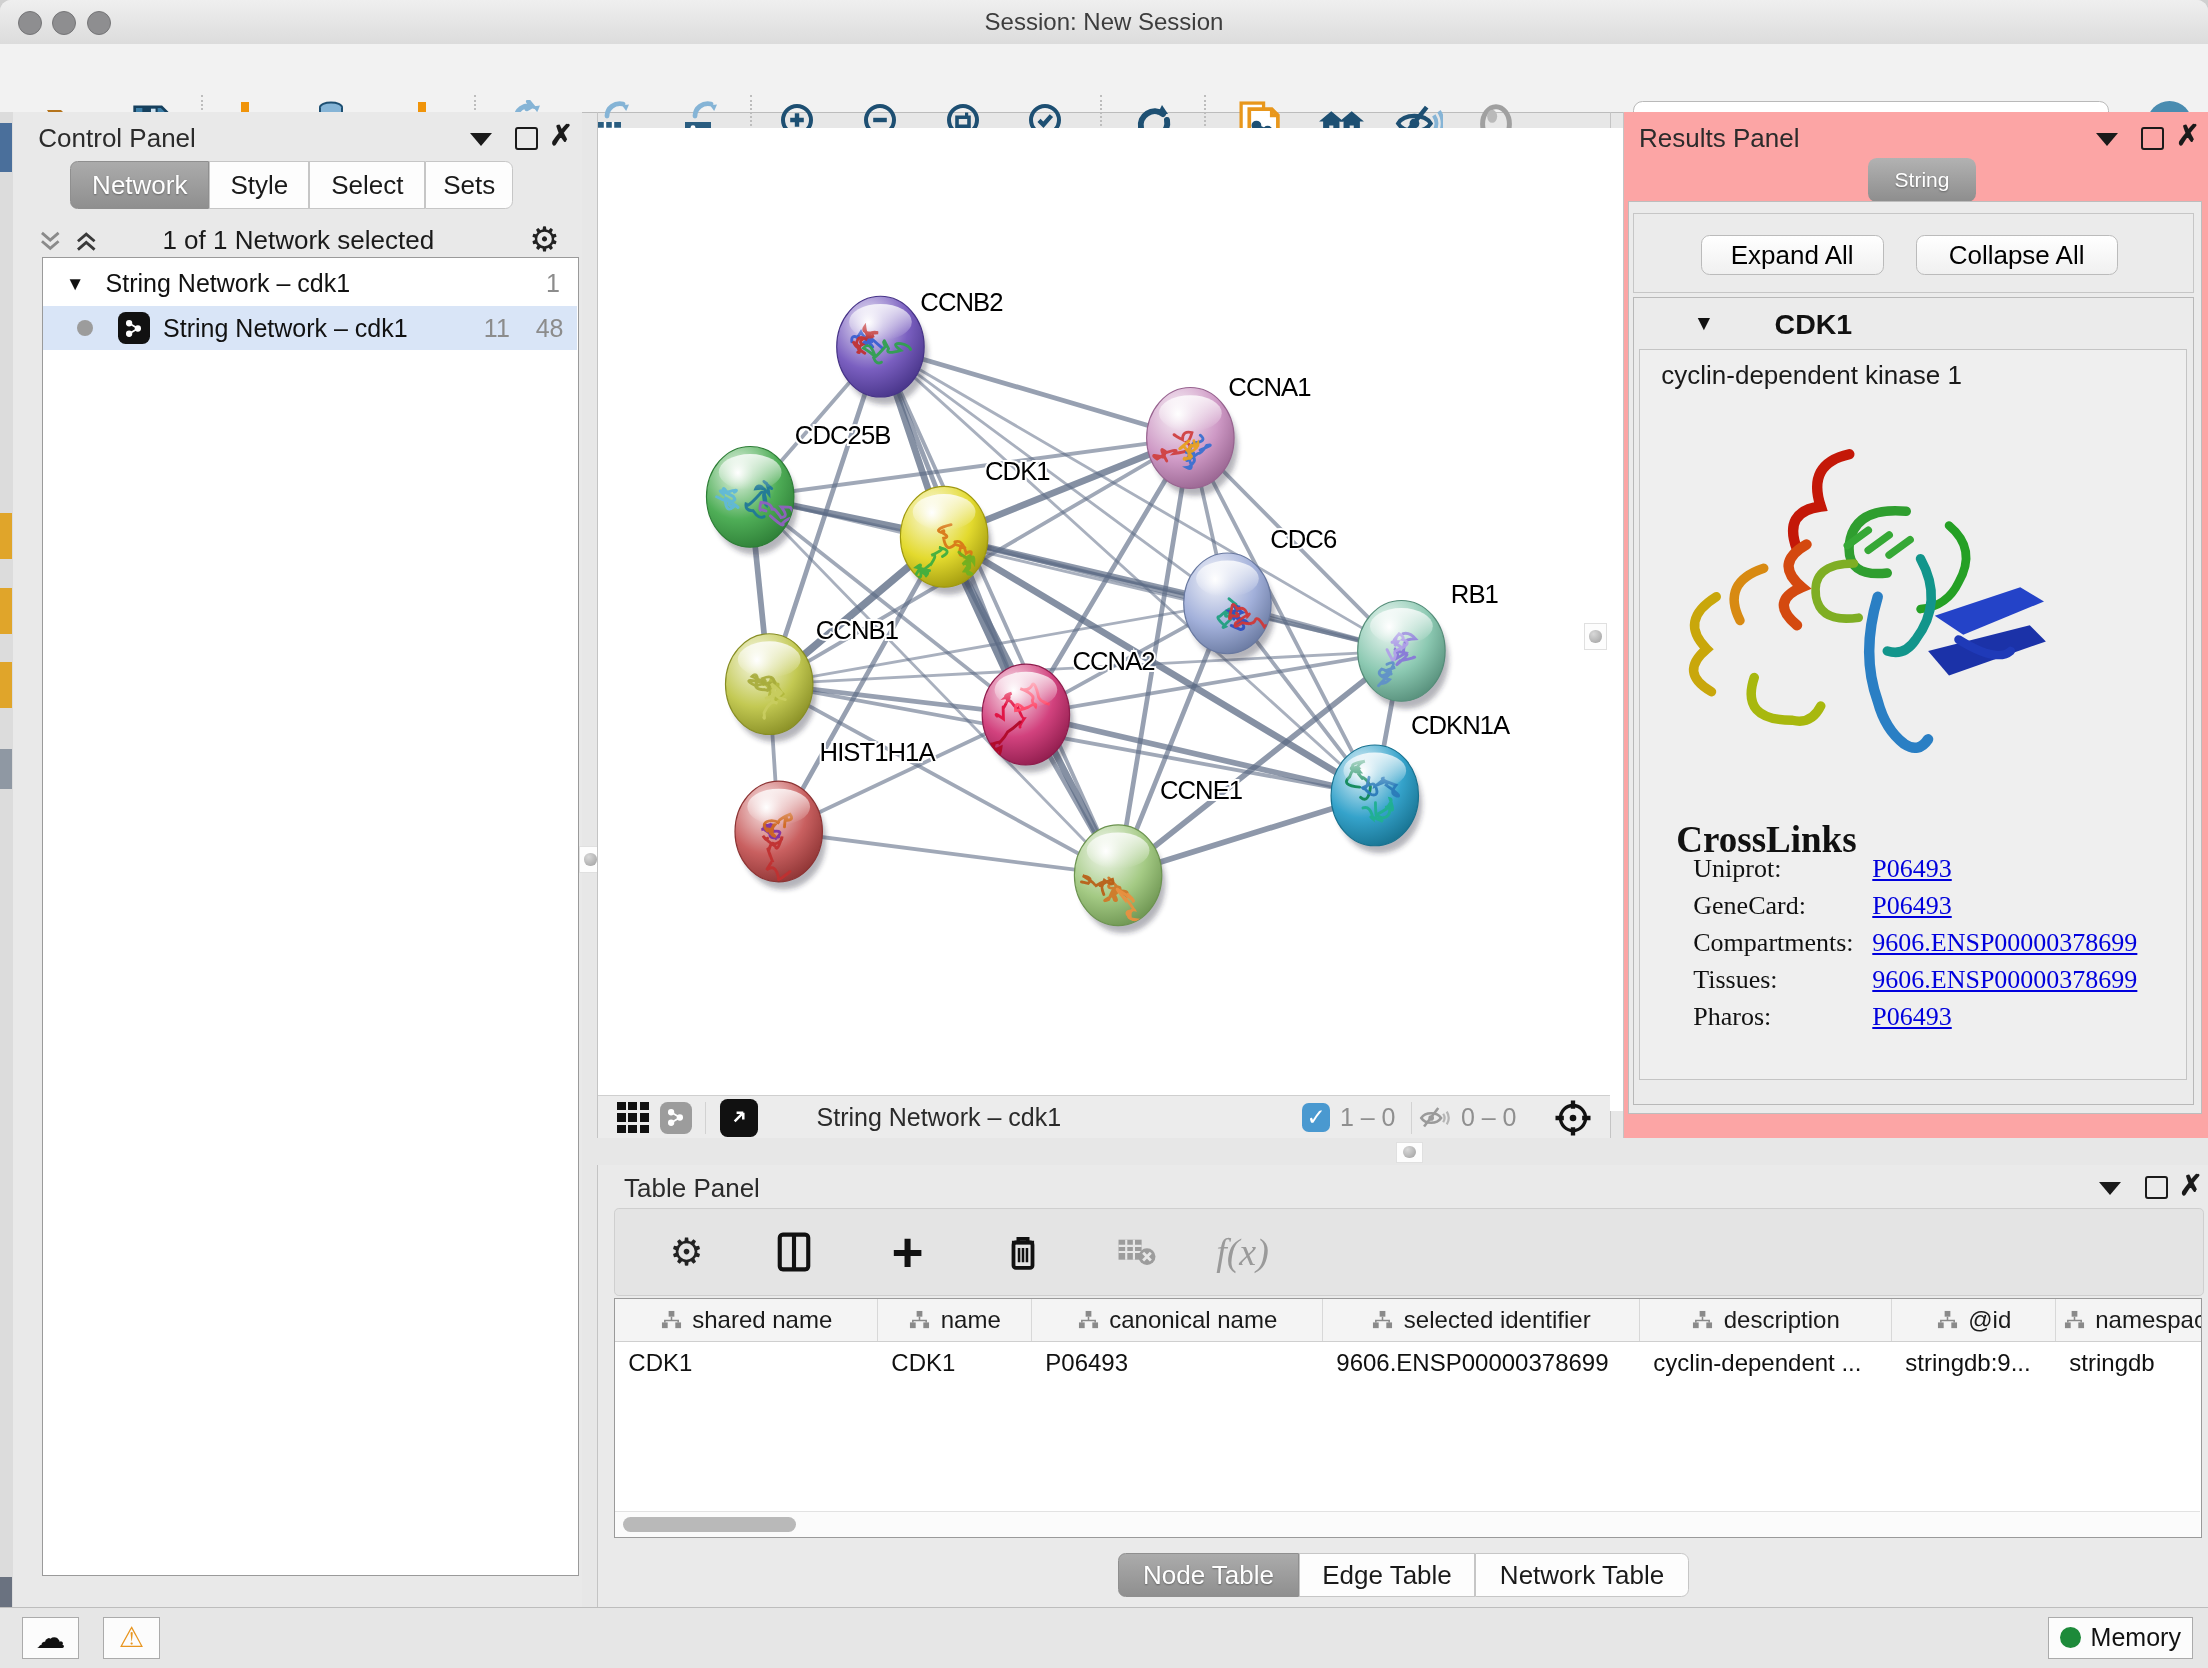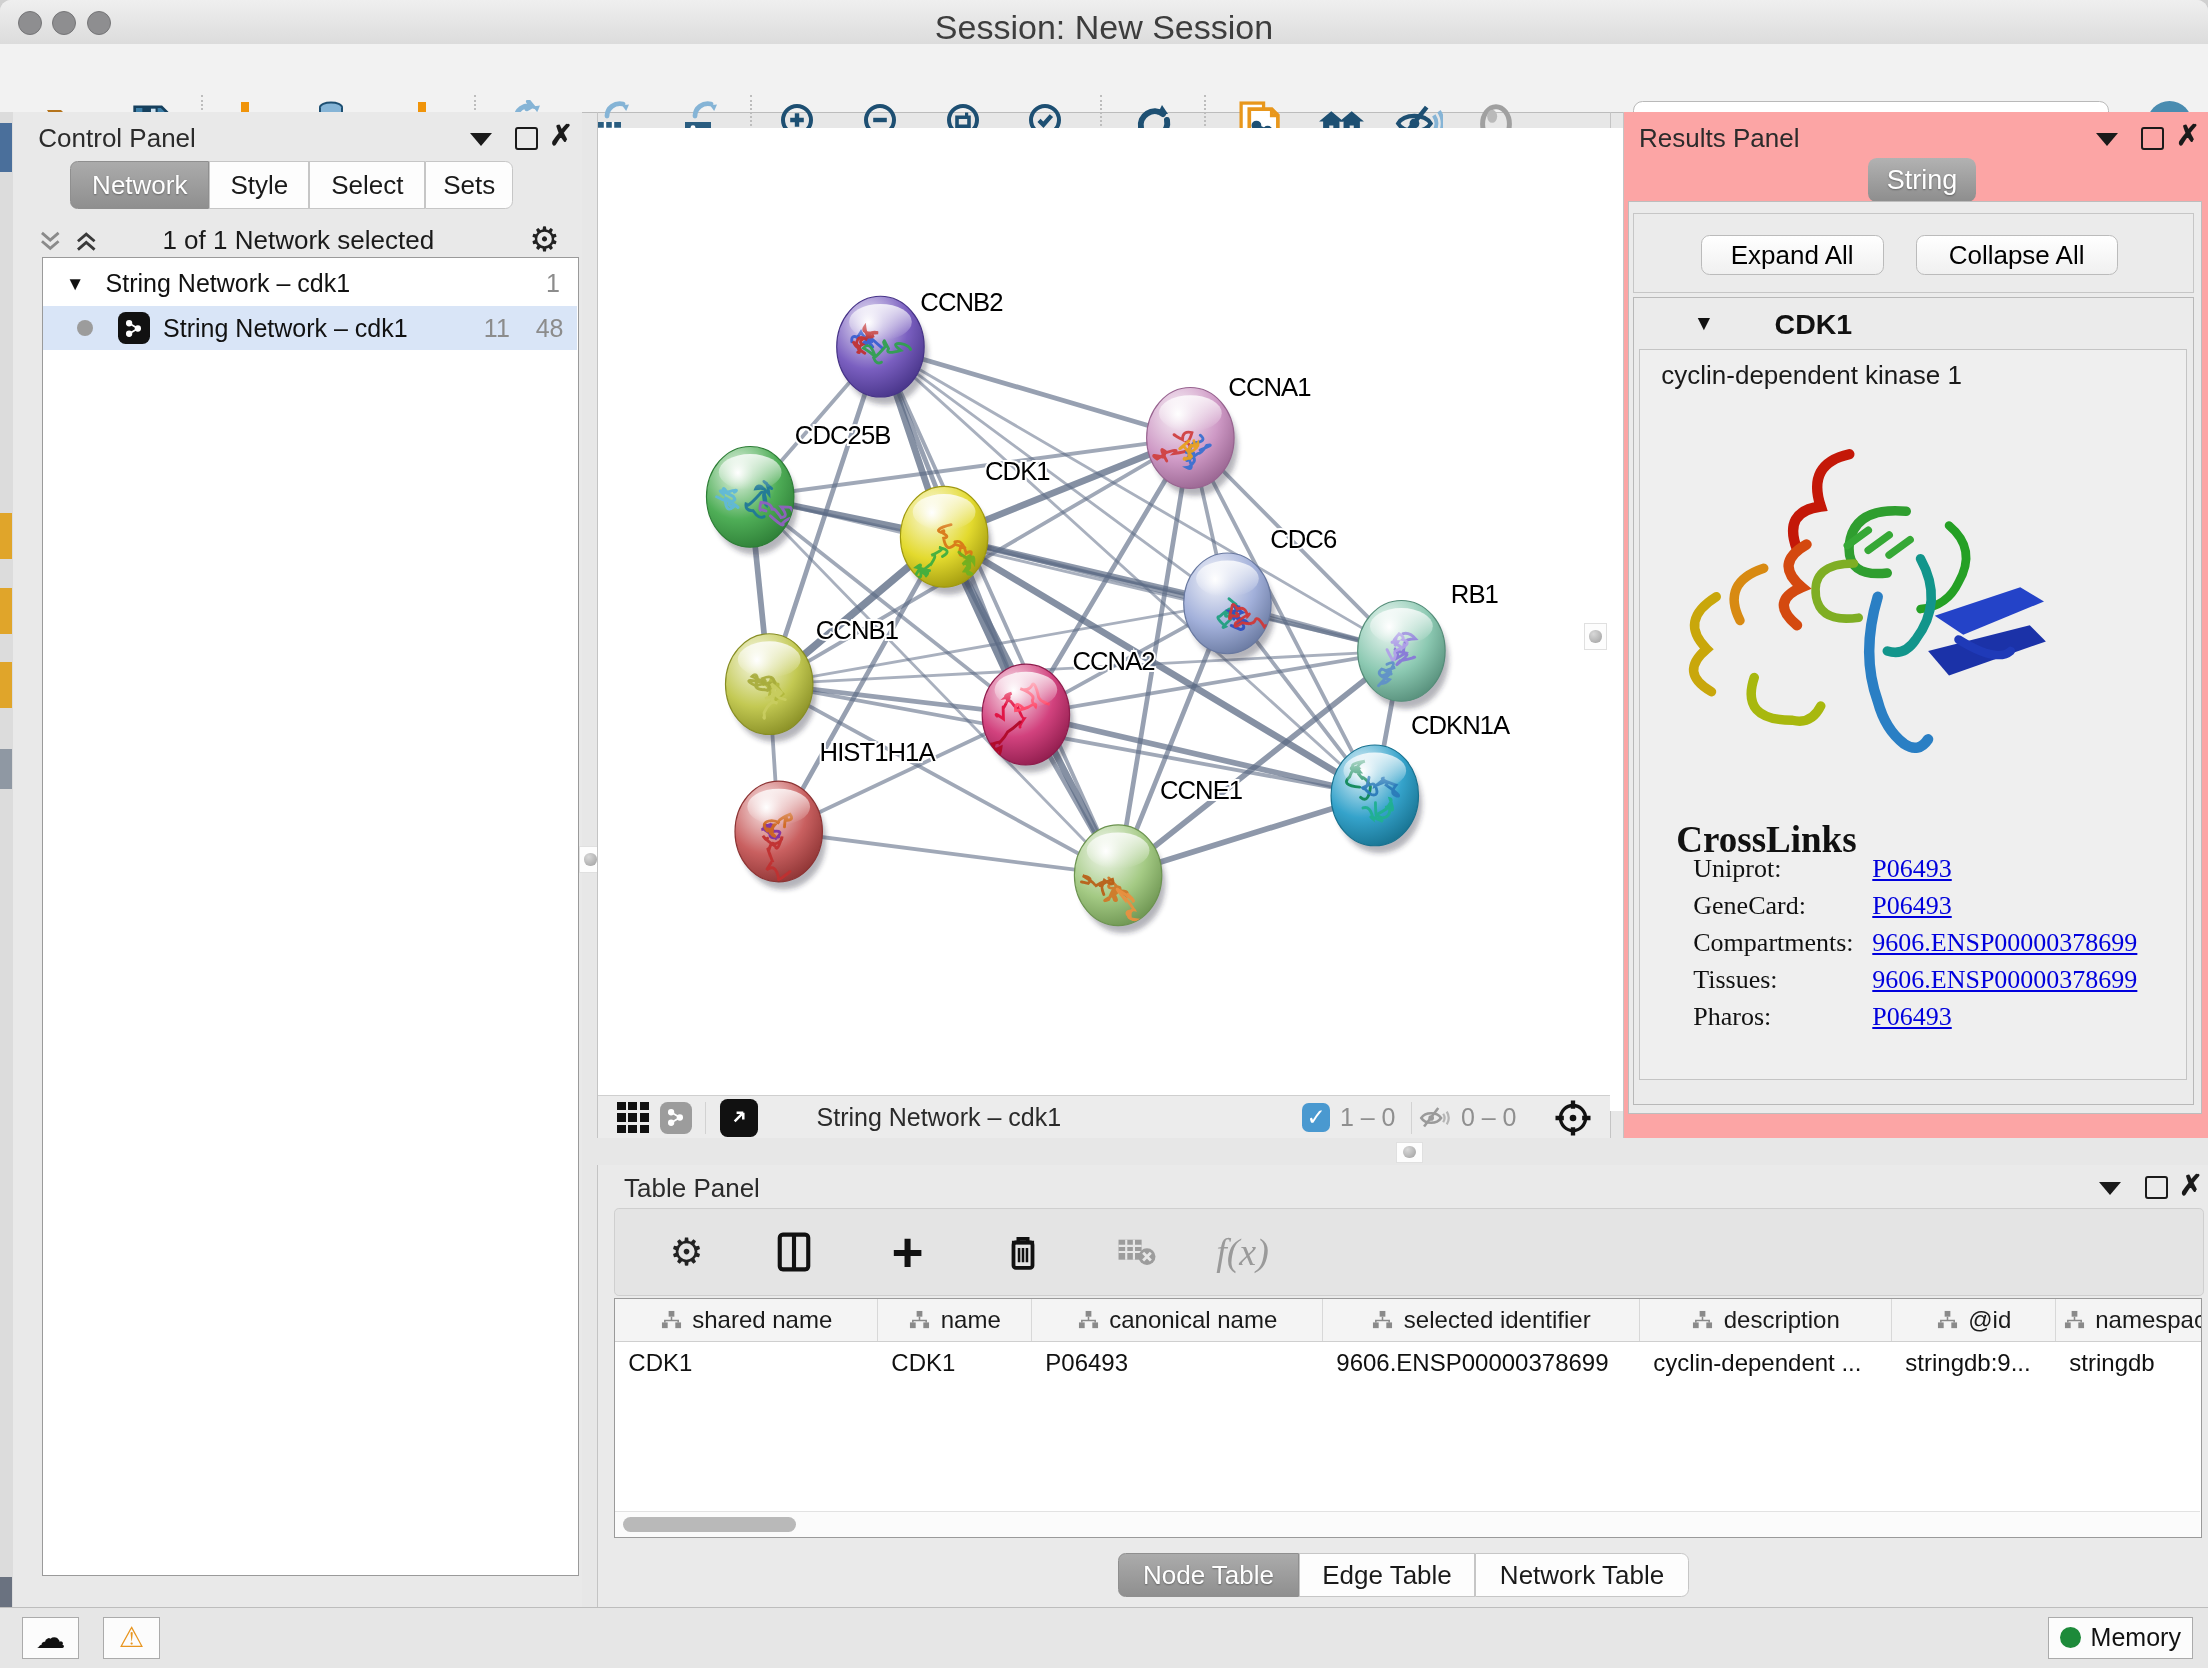--- a/index.html
+++ b/index.html
@@ -3,21 +3,21 @@
 <meta charset="utf-8">
 <style>
   html,body{margin:0;padding:0;width:2208px;height:1668px;background:#d0d0d0;
     font-family:"Liberation Sans",sans-serif;-webkit-font-smoothing:antialiased;overflow:hidden;}
   .window{position:absolute;inset:0;background:#e7e7e7;border-radius:11.4px 11.4px 0 0;overflow:hidden;}
   
   .titlebar{position:absolute;left:0;top:0;width:2208px;height:44px;
     background:linear-gradient(#efefef,#dcdcdc);border-bottom:1px solid #b3b3b3;}
   .tlight{position:absolute;top:10.5px;width:22px;height:22px;border-radius:50%;
     background:#8e8e90;border:1px solid #757577;}
-  .win-title{position:absolute;left:0;right:0;top:7.6px;text-align:center;font-size:34px;color:#3d3d3d;}
+  .win-title{position:absolute;left:0;right:0;top:7.6px;text-align:center;font-size:24px;color:#3d3d3d;}
   
   .toolbar{position:absolute;left:0;top:44px;width:2208px;height:68px;background:#f2f2f2;
     border-bottom:1px solid #bcbcbc;}
   .tbi{position:absolute;top:55px;width:49px;height:49px;display:flex;align-items:center;justify-content:center;}
   .tbsep{position:absolute;top:51px;width:0;height:55px;border-left:2.9px dotted #bdbdbd;}
   .searchbox{position:absolute;left:1633px;top:57px;width:474px;height:48px;background:#fff;
     border:1.9px solid #b9b9b9;border-radius:9.5px;display:flex;align-items:center;}
   .searchbox input{border:none;outline:none;font-size:25px;flex:1;background:transparent;height:38px;}
   .mag{margin:0 7.6px 0 13.3px;}
   
@@ -55,21 +55,21 @@
   .nettb{position:absolute;left:0;top:983px;width:1012px;height:43px;background:#ececec;border-top:1px solid #cfcfcf;display:flex;align-items:center;}
   .nettb .title{font-size:25px;color:#2a2a2a;margin-left:59px;}
   .nettb .num{font-size:25px;color:#8f8f8f;margin:0 9.5px;}
   .ntsep{width:0;height:32px;border-left:1.9px solid #d2d2d2;margin:0 13.3px;}
   .gridicon{display:grid;grid-template-columns:repeat(3,8.6px);grid-gap:2.9px;margin-left:19px;}
   .gridicon b{width:8.6px;height:8.6px;background:#111;display:block;}
   .chk{width:28.5px;height:28.5px;border-radius:6.7px;background:#4a99d0;color:#fff;font-size:23px;line-height:28.5px;text-align:center;}
   
   .rcol{position:absolute;left:1623px;top:112px;width:586px;height:1053px;background:#fca5a5;border-left:1px solid #c4c4c4;box-sizing:border-box;}
   .stringtab{position:absolute;left:244px;top:46px;width:108px;height:44px;border-radius:8.6px;
-    background:linear-gradient(#b2b2b2,#8d8d8d);color:#fff;font-size:27px;display:flex;align-items:center;justify-content:center;text-shadow:0 1px 1.9px rgba(0,0,0,.35);}
+    background:linear-gradient(#b2b2b2,#8d8d8d);color:#fff;font-size:21px;display:flex;align-items:center;justify-content:center;text-shadow:0 1px 1.9px rgba(0,0,0,.35);}
   .rcard{position:absolute;left:3.8px;top:89px;width:574px;height:913px;background:#ebebeb;border:1.9px solid #bdbdbd;box-sizing:border-box;}
   .btnbox{position:absolute;left:3.8px;top:11.4px;width:561px;height:80px;border:1.9px solid #c6c6c6;box-sizing:border-box;}
   .rbtn{position:absolute;top:21px;height:40px;border:1.9px solid #bbb;border-radius:8.6px;background:linear-gradient(#fff,#f0f0f0);
     font-size:26px;display:flex;align-items:center;justify-content:center;box-sizing:border-box;}
   .seccard{position:absolute;left:3.8px;top:95px;width:561px;height:808px;border:1.9px solid #b8b8b8;box-sizing:border-box;background:#ebebeb;}
   .gene-hd{position:absolute;left:0;top:0;width:100%;height:49px;}
   .genename{position:absolute;left:141px;top:9.5px;font-size:28.5px;font-weight:bold;color:#111;}
   .genebody{position:absolute;left:5.7px;top:51px;width:546px;height:729px;background:#efefef;border:1px solid #c4c4c4;}
   .genedesc{position:absolute;left:21px;top:9.5px;font-size:26px;color:#1a1a1a;}
   .xl{font-family:"Liberation Serif",serif;}

